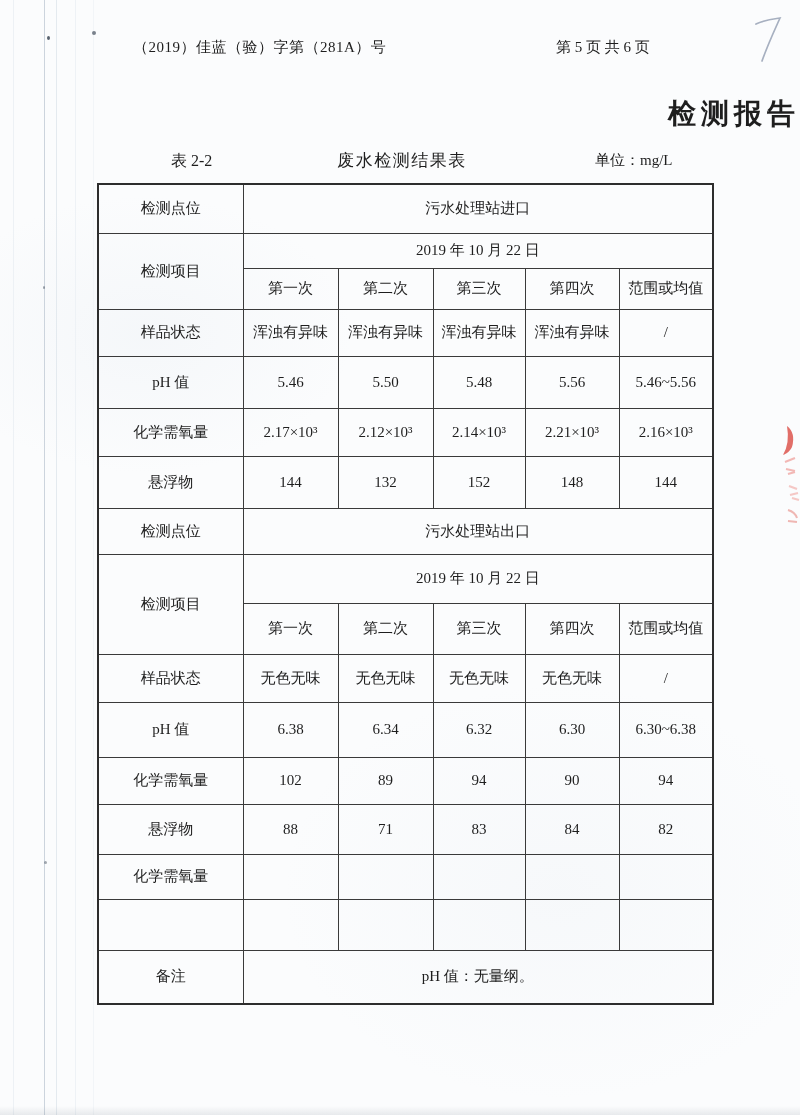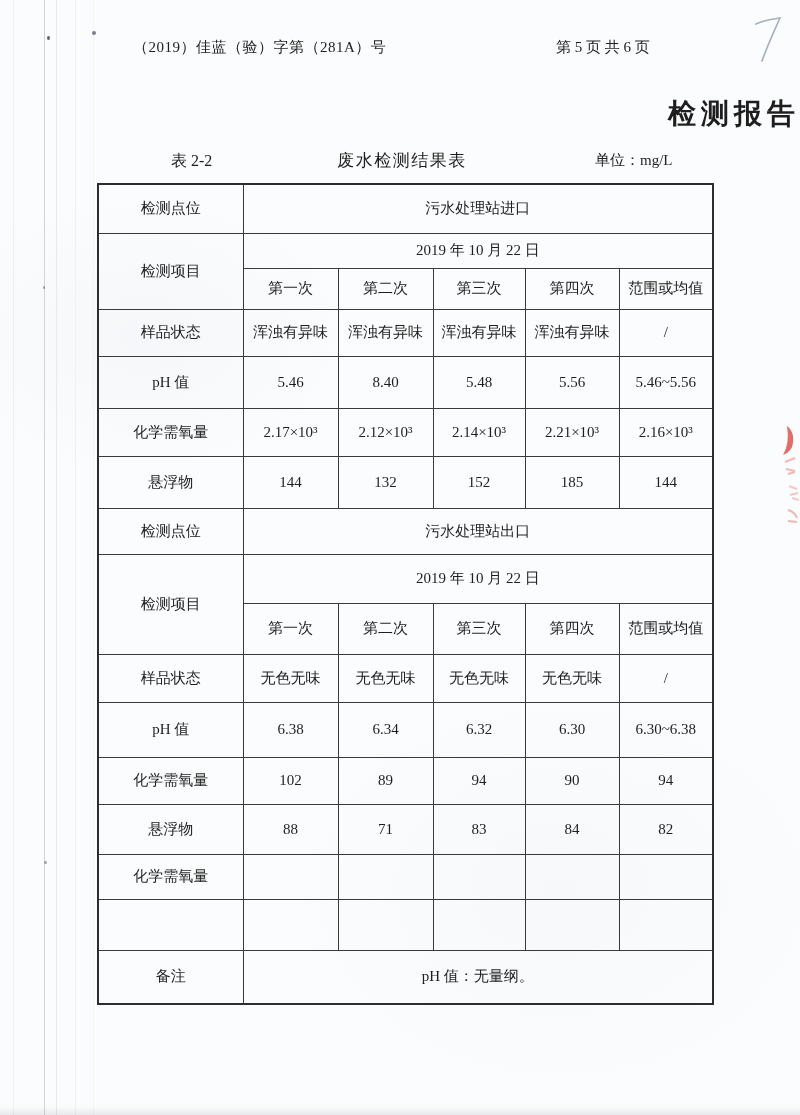--- a/index.html
+++ b/index.html
@@ -99,39 +99,39 @@
       <td>样品状态</td>
       <td>浑浊有异味</td>
       <td>浑浊有异味</td>
       <td>浑浊有异味</td>
       <td>浑浊有异味</td>
       <td>/</td>
     </tr>
     <tr style="height:52px">
       <td>pH 值</td>
       <td>5.46</td>
-      <td>8.40</td>
+      <td>5.50</td>
       <td>5.48</td>
       <td>5.56</td>
       <td>5.46~5.56</td>
     </tr>
     <tr style="height:48px">
       <td>化学需氧量</td>
       <td>2.17×10³</td>
       <td>2.12×10³</td>
       <td>2.14×10³</td>
       <td>2.21×10³</td>
       <td>2.16×10³</td>
     </tr>
     <tr style="height:52px">
       <td>悬浮物</td>
       <td>144</td>
       <td>132</td>
       <td>152</td>
-      <td>185</td>
+      <td>148</td>
       <td>144</td>
     </tr>
 
     <tr style="height:46px">
       <td>检测点位</td>
       <td colspan="5">污水处理站出口</td>
     </tr>
     <tr style="height:49px">
       <td rowspan="2">检测项目</td>
       <td colspan="5">2019 年 10 月 22 日</td>

